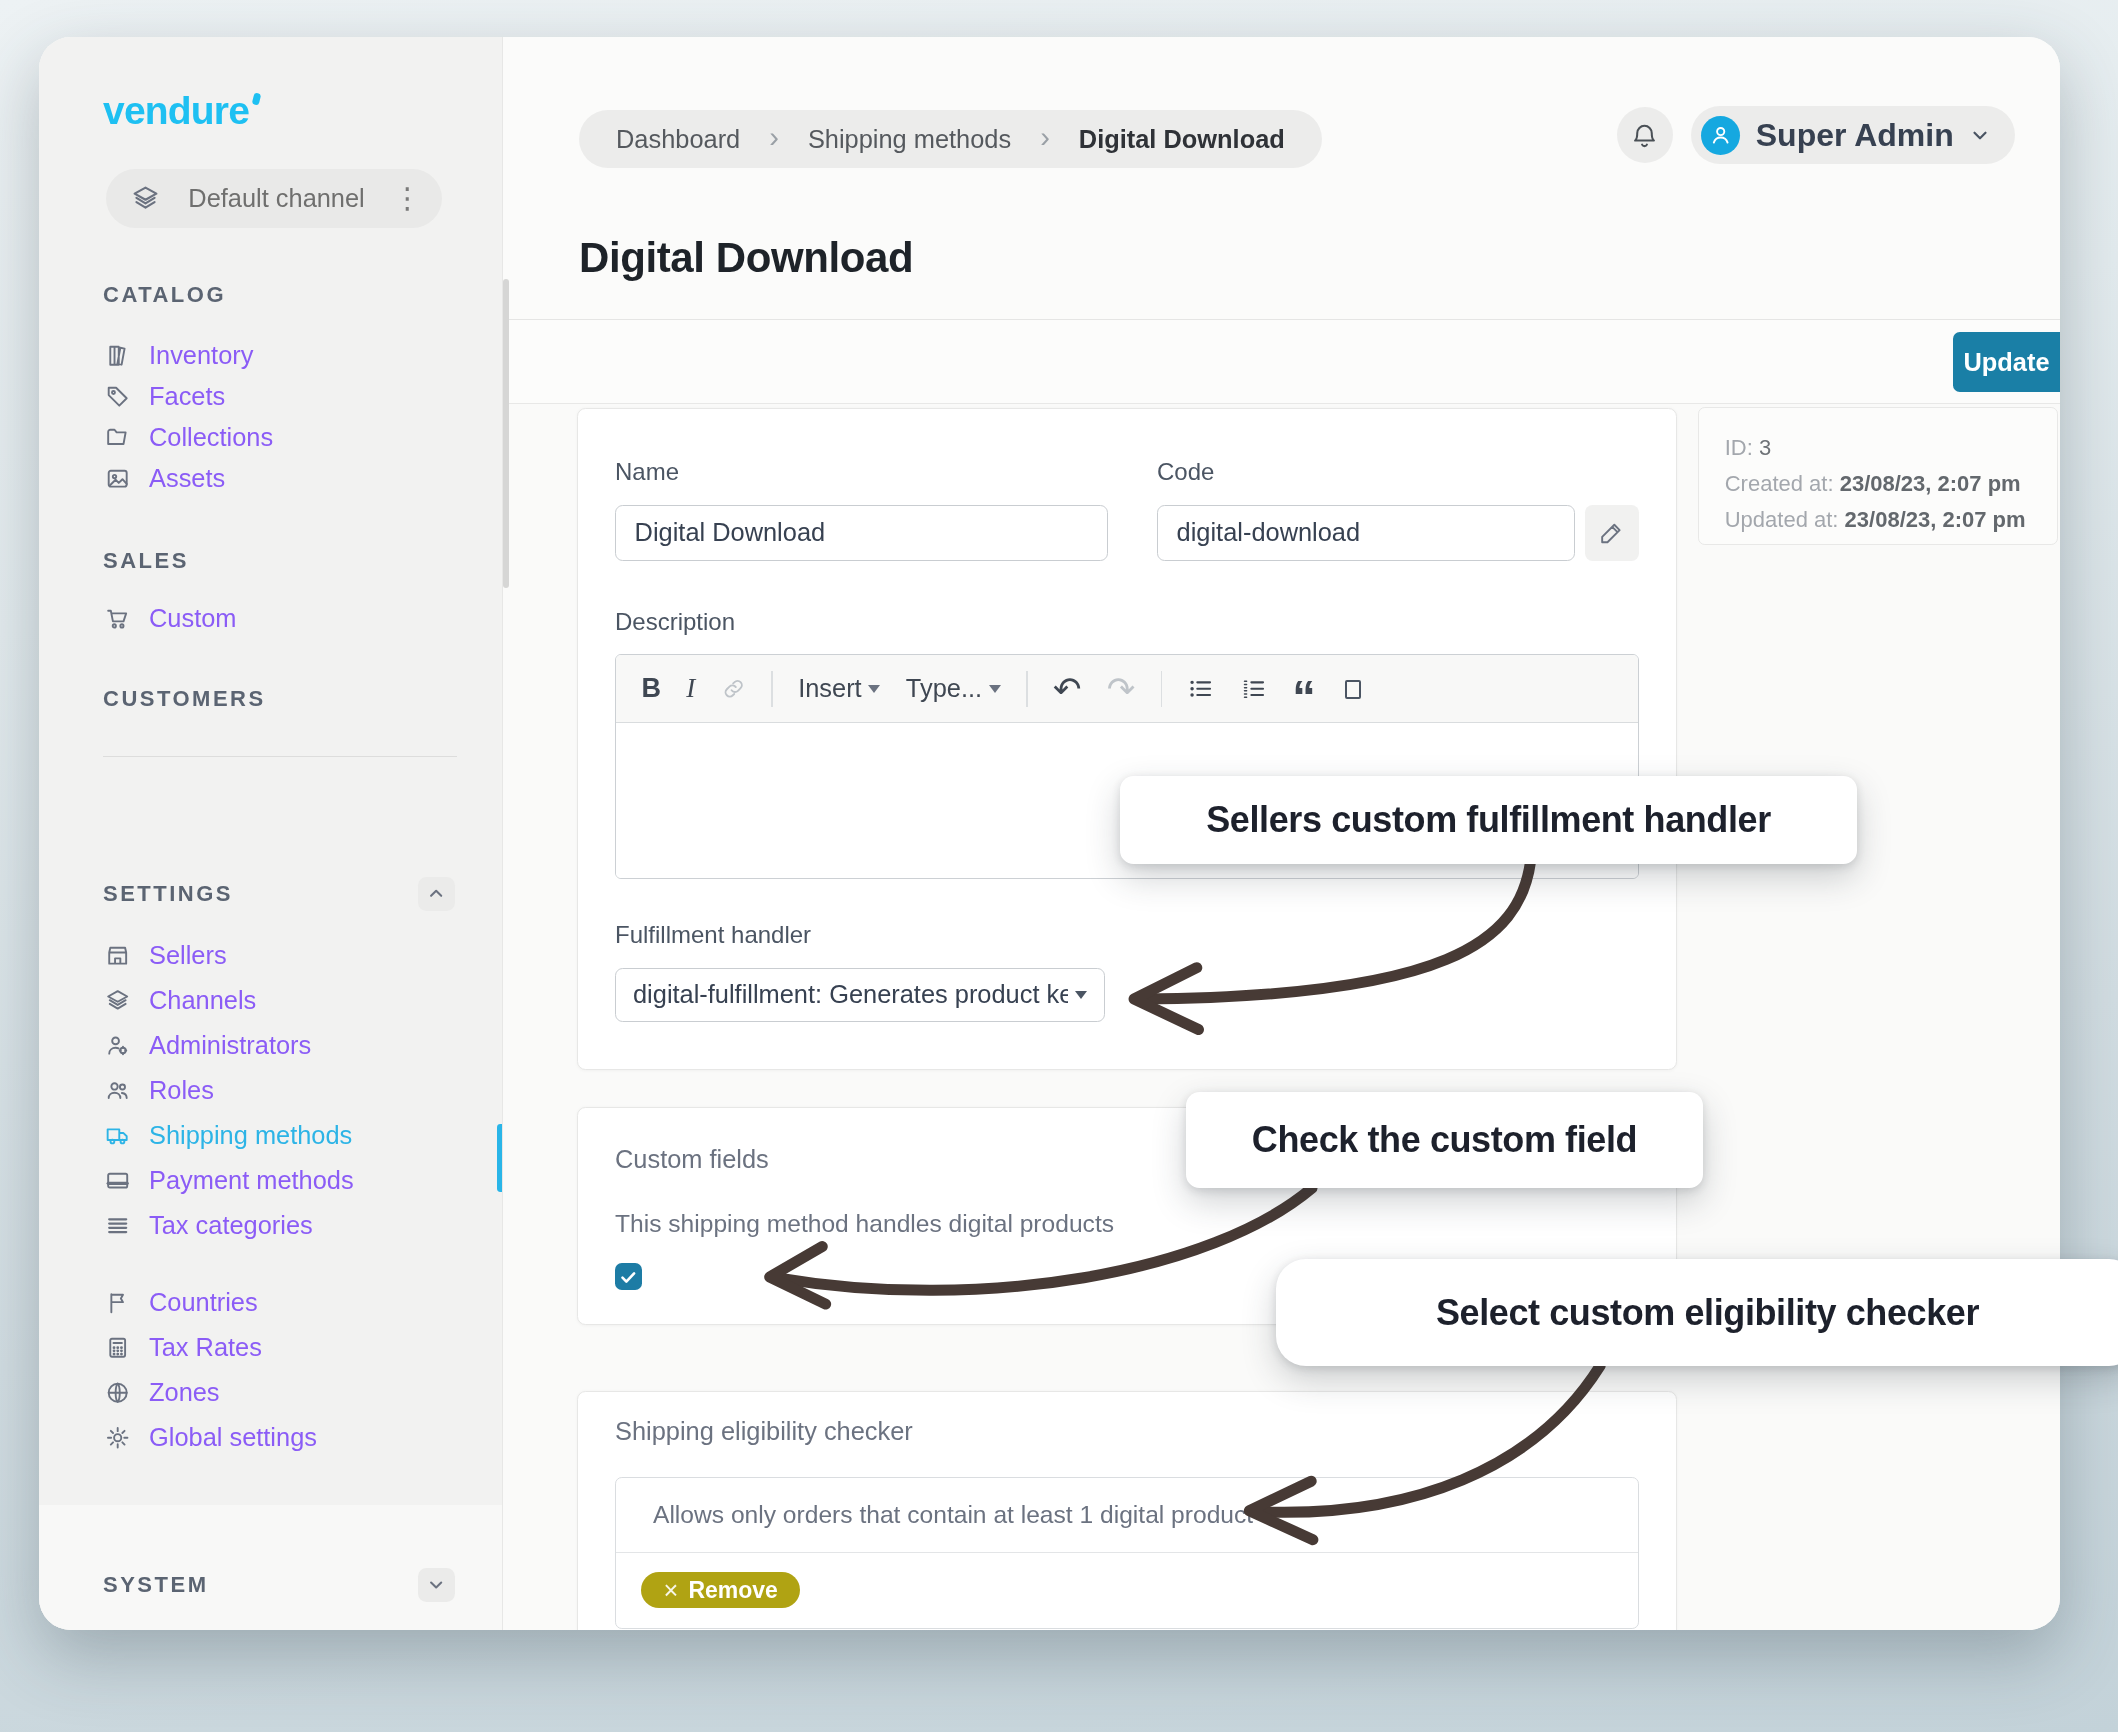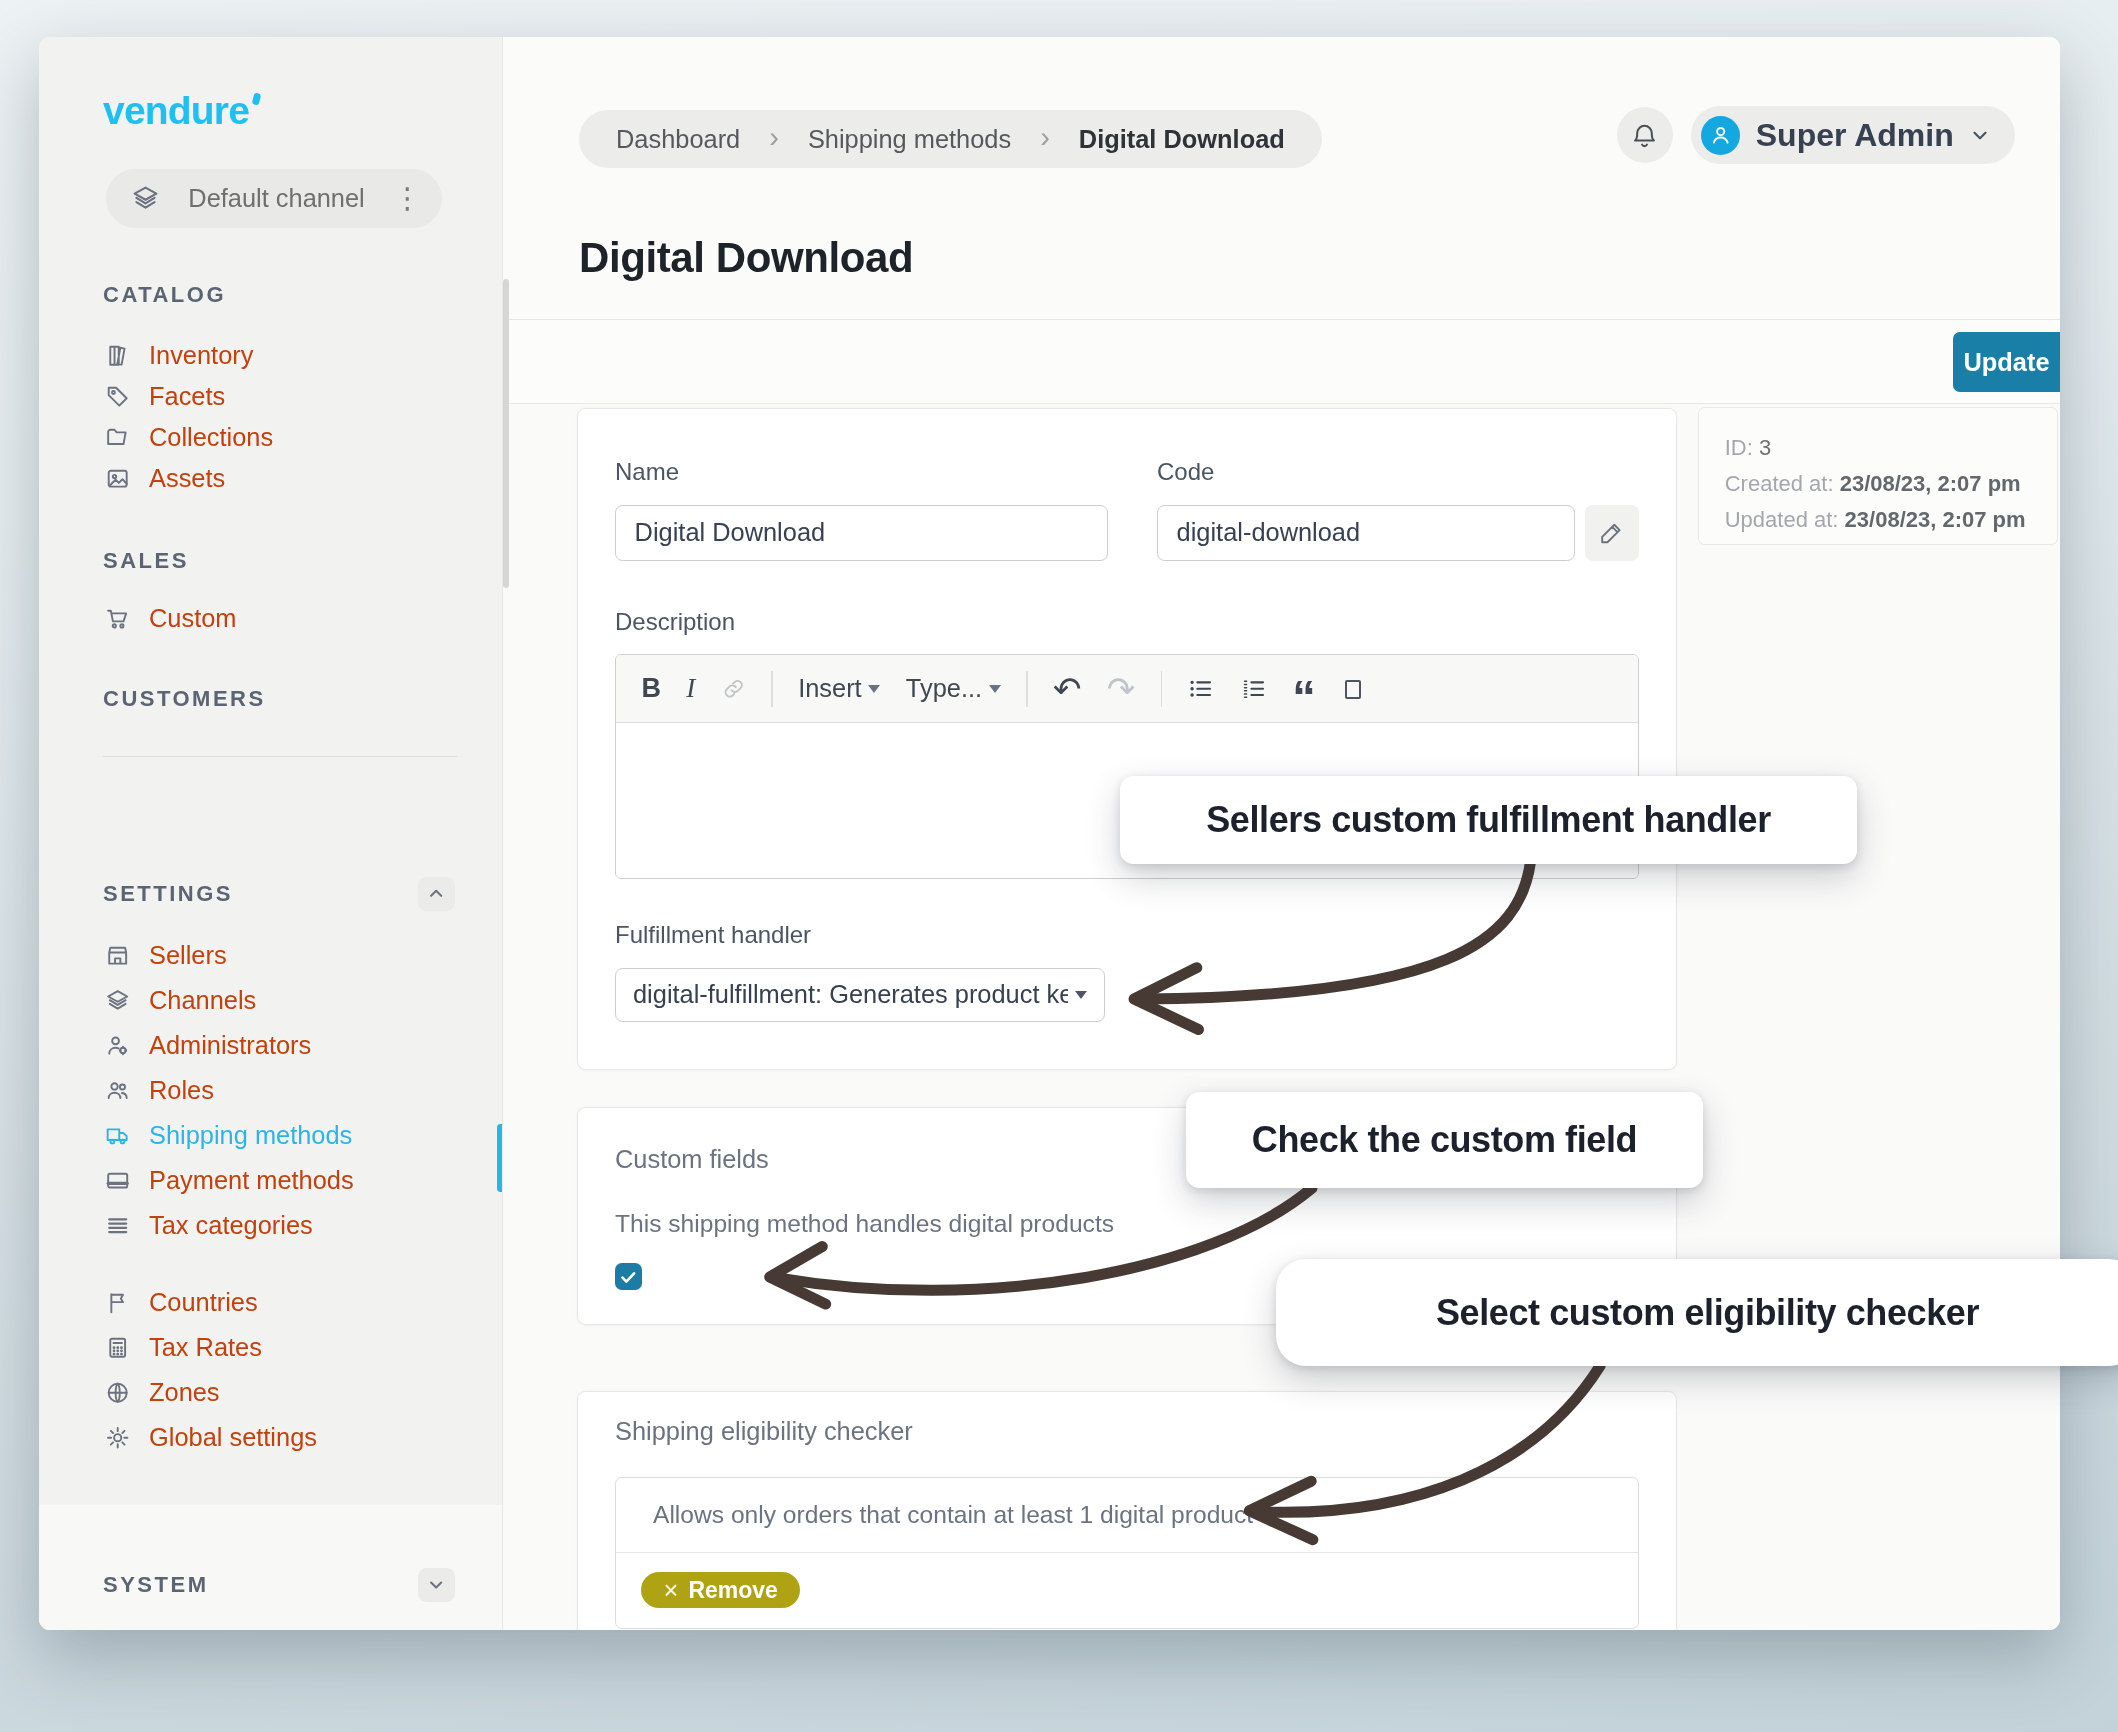--- a/index.html
+++ b/index.html
@@ -8,40 +8,40 @@
     font-family:"Liberation Sans", sans-serif;
     background:linear-gradient(170deg,#edf2f4 0%,#e3ebee 30%,#d2dde2 65%,#c3d2d9 100%);
     overflow:hidden;
     color:#3a4350;
   }
   .stage { position:relative; width:2119px; height:1732px; }
 
   
   .window {
     position:absolute; left:39px; top:37px; width:2021px; height:1593px;
-    background:#fbfbfa; border-radius:11px; overflow:hidden; display:flex;
+    background:#fbfbfa; border-radius:32px; overflow:hidden; display:flex;
     box-shadow:0 25.4px 68px rgba(45,62,74,.30);
   }
 
   
   .sidebar { position:relative; width:464px; flex:0 0 464px; background:#f2f2f1; border-right:0.8px solid #e7e7e6; }
   .logo-row { margin:54px 0 0 64px; display:flex; align-items:flex-start; }
   .logo { font-size:39px; font-weight:700; letter-spacing:-0.8px; color:#1ec0f2; line-height:1; }
   .logo-tick { width:6.8px; height:12px; background:#1ec0f2; border-radius:3.4px; margin:1.7px 0 0 3.4px; transform:rotate(14deg); }
   .channel-pill {
     margin:39px 0 0 67px; width:336px; height:59px; background:#e9e9e8; border-radius:30px;
     display:flex; align-items:center; padding:0 20.3px 0 25.4px; cursor:pointer;
   }
   .channel-pill .label { flex:1; text-align:center; font-size:25.4px; color:#6f6f6e; }
   .kebab { font-size:29px; color:#7a7a79; line-height:1; }
   .nav-group { padding-left:64px; }
   .section-title { font-size:22px; font-weight:600; letter-spacing:2.5px; color:#5b6472; }
   .nav-item { display:flex; align-items:center; height:41px; cursor:pointer; }
   .nav-item .nicon { width:29px; height:29px; margin-right:17px; display:flex; align-items:center; justify-content:center; }
-  .nav-item .nlabel { font-size:25.4px; font-weight:500; color:#c2410c; white-space:nowrap; }
+  .nav-item .nlabel { font-size:25.4px; font-weight:500; color:#8b5cf6; white-space:nowrap; }
   .nav-item.active .nlabel { color:#2db4e6; }
   svg.ic { stroke:#6b7280; fill:none; stroke-width:1.8; stroke-linecap:round; stroke-linejoin:round; }
   .nav-item.active svg.ic { stroke:#2db4e6; }
   .side-divider { height:0.8px; background:#dddddc; margin:44px 45px 0 64px; }
   .collapse-row { display:flex; align-items:center; justify-content:space-between; padding-right:47px; }
   .chev-btn { width:37px; height:34px; border-radius:8.5px; background:#ebebea; display:flex; align-items:center; justify-content:center; cursor:pointer; }
   .system-zone { position:absolute; left:0; right:0; bottom:0; height:125px; background:#f8f8f7; padding-left:64px; padding-top:34px; }
   .active-bar { position:absolute; right:0; width:5.1px; height:68px; top:1087px; background:#29b5e8; border-radius:3.4px 0 0 3.4px; }
   .scroll-thumb { position:absolute; right:-6.8px; top:242px; width:6px; height:309px; background:#d6d6d5; border-radius:3.4px; z-index:5; }
 

